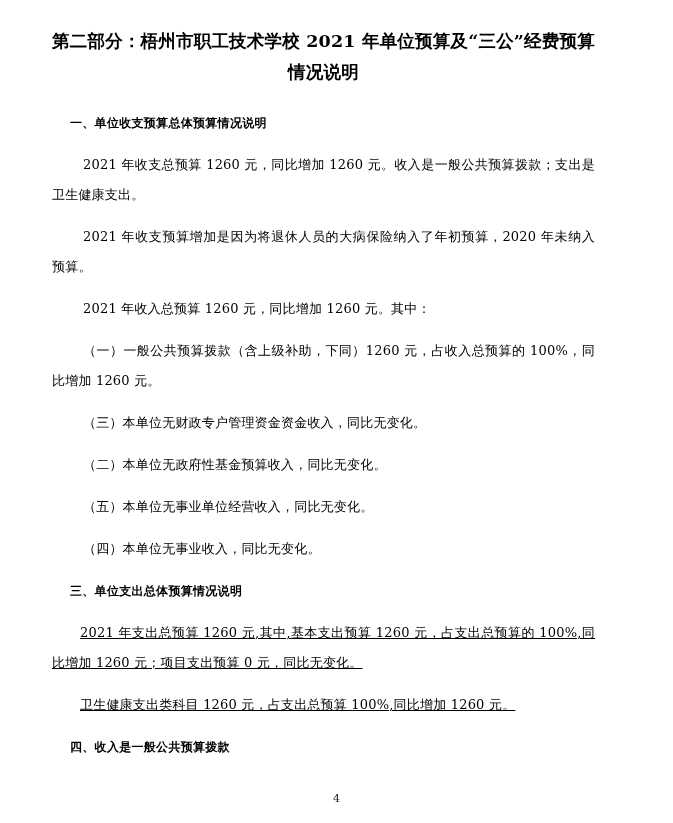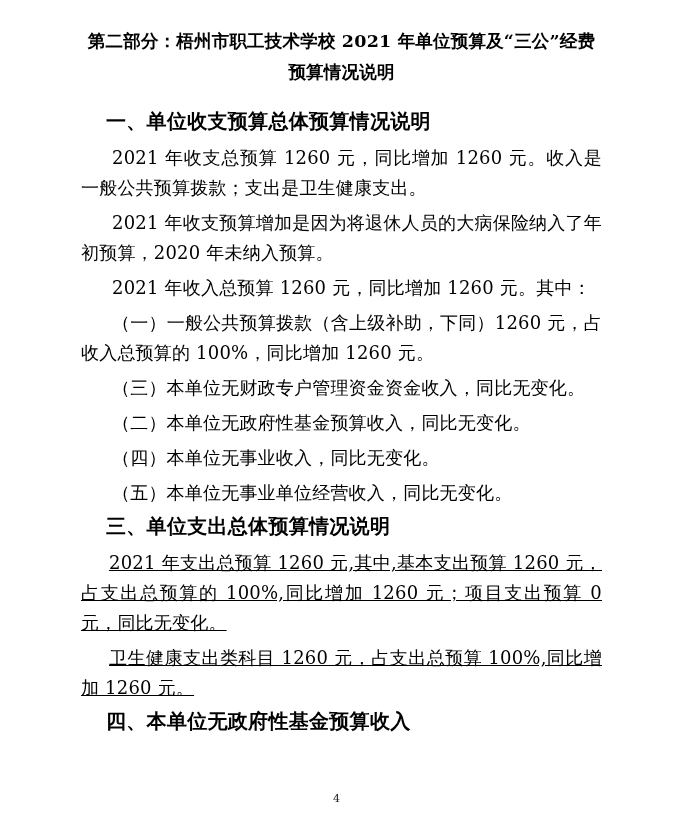--- a/index.html
+++ b/index.html
@@ -12,47 +12,47 @@
     height: 823px;
     font-family: "DejaVu Sans", "Liberation Sans", sans-serif;
     color: #000000;
     position: relative;
     overflow: hidden;
   }
   .page {
     box-sizing: border-box;
     width: 673px;
     height: 823px;
-    padding: 26px 66px 0 76px;
+    padding: 26px 66px 0 40px;
     position: relative;
   }
   .doc-title {
     font-family: "DejaVu Serif", "Liberation Serif", serif;
     font-weight: bold;
     font-size: 17.5px;
     line-height: 31px;
     text-align: center;
     letter-spacing: 0.2px;
     margin: 0 0 20px 0;
     padding: 0 6px;
   }
   .section-heading {
-    font-family: Liberation Mono, monospace;
+    font-family: Liberation Sans, sans-serif;
     font-weight: bold;
-    font-size: 20px;
+    font-size: 12px;
     line-height: 30px;
     margin: 0;
     text-indent: 30px;
     letter-spacing: 0.3px;
   }
   .para {
     font-family: "DejaVu Serif", "Liberation Serif", serif;
-    font-size: 18px;
+    font-size: 13px;
     line-height: 30px;
-    margin: 5px;
+    margin: 12px;
     text-indent: 31px;
     text-align: justify;
     text-justify: inter-ideograph;
     letter-spacing: 0.2px;
   }
   .para.tight {
     text-indent: 28px;
     text-decoration: underline;
   }
   .page-number {
@@ -74,23 +74,23 @@
   <h1 class="doc-title">第二部分：梧州市职工技术学校 2021 年单位预算及“三公”经费预算情况说明</h1>
 
   <h2 class="section-heading">一、单位收支预算总体预算情况说明</h2>
   <p class="para">2021 年收支总预算 1260 元，同比增加 1260 元。收入是一般公共预算拨款；支出是卫生健康支出。</p>
   <p class="para">2021 年收支预算增加是因为将退休人员的大病保险纳入了年初预算，2020 年未纳入预算。</p>
 
   <p class="para">2021 年收入总预算 1260 元，同比增加 1260 元。其中：</p>
   <p class="para">（一）一般公共预算拨款（含上级补助，下同）1260 元，占收入总预算的 100%，同比增加 1260 元。</p>
   <p class="para">（三）本单位无财政专户管理资金资金收入，同比无变化。</p>
   <p class="para">（二）本单位无政府性基金预算收入，同比无变化。</p>
+  <p class="para">（五）本单位无事业单位经营收入，同比无变化。</p>
   <p class="para">（四）本单位无事业收入，同比无变化。</p>
-  <p class="para">（五）本单位无事业单位经营收入，同比无变化。</p>
 
   <h2 class="section-heading">三、单位支出总体预算情况说明</h2>
   <p class="para tight">2021 年支出总预算 1260 元,其中,基本支出预算 1260 元，占支出总预算的 100%,同比增加 1260 元；项目支出预算 0 元，同比无变化。</p>
   <p class="para tight">卫生健康支出类科目 1260 元，占支出总预算 100%,同比增加 1260 元。</p>
 
-  <h2 class="section-heading">四、本单位无政府性基金预算收入</h2>
+  <h2 class="section-heading">四、收入是一般公共预算拨款</h2>
 
   <div class="page-number">4</div>
 </div>
 
 </body></html>

